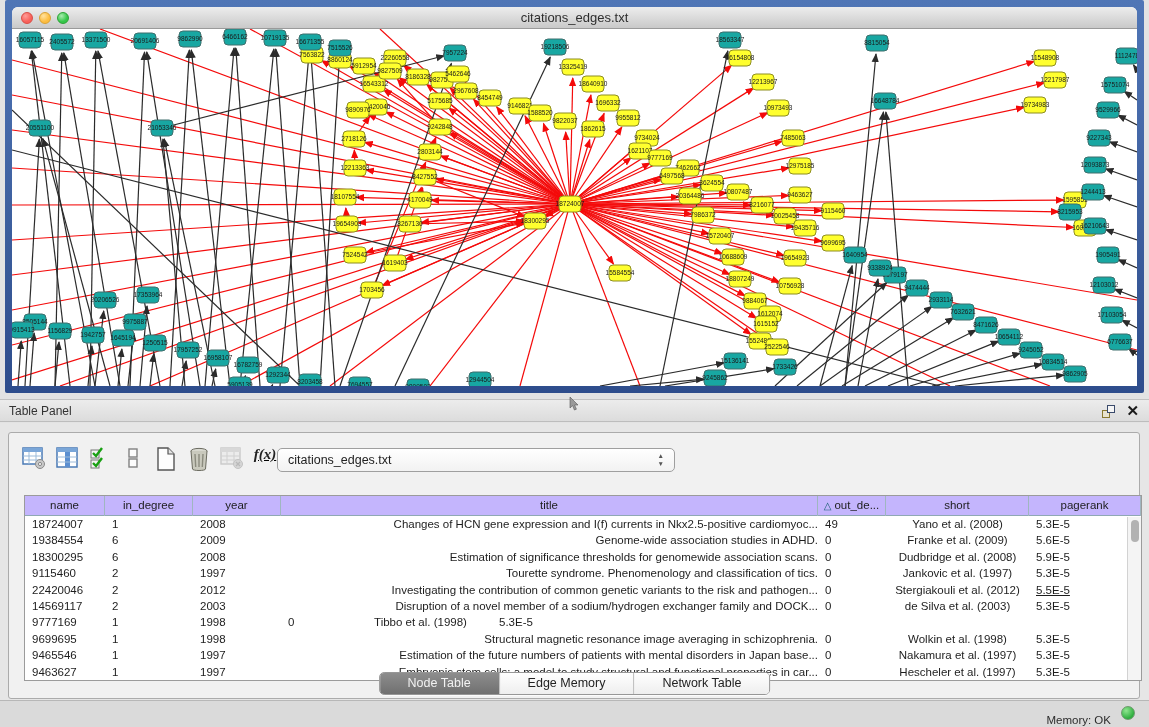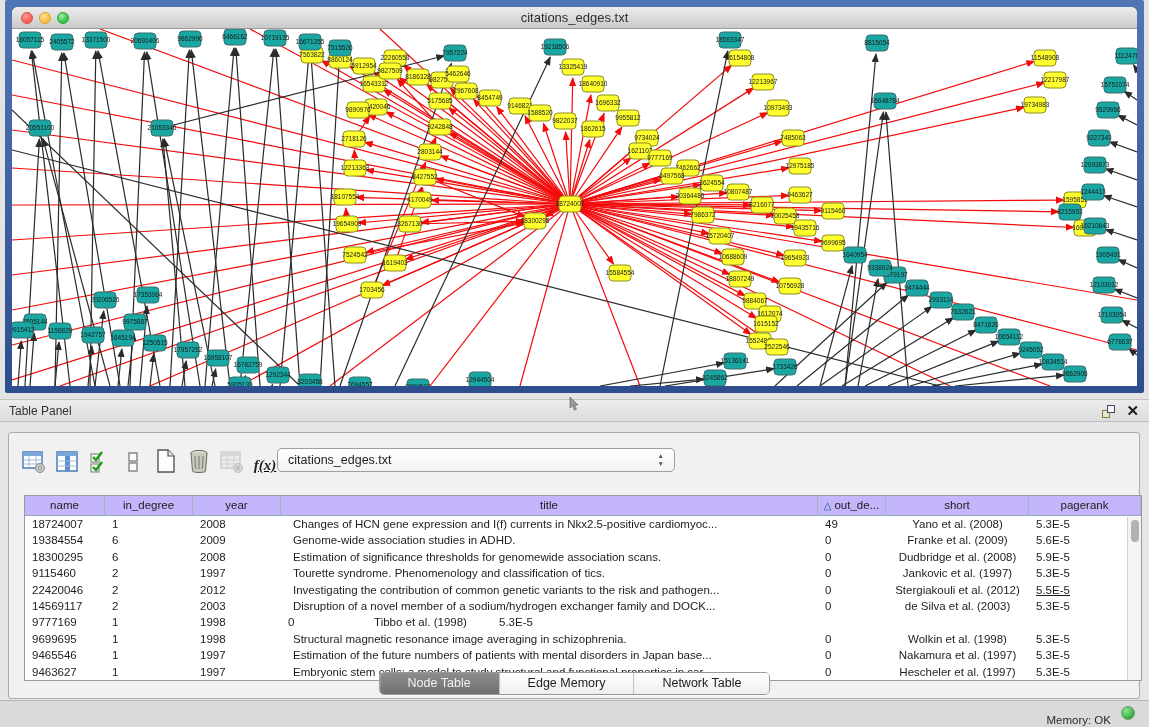--- a/index.html
+++ b/index.html
@@ -53,21 +53,21 @@
   #float-icon .sq2 { position:absolute; right:0; top:0; width:8px; height:8px; border:1.5px solid #3a4a6b; background:#f5f5f5; }
   #close-icon { position:absolute; right:10px; top:2px; font-size:15px; font-weight:bold; color:#1a1a1a; line-height:18px; }
 
   
   #panel-body { position:absolute; left:0; top:423px; width:1149px; height:304px; background:#e6e6e6; }
   #panel-inner {
     position:absolute; left:8px; top:9px; width:1132px; height:267px;
     background:#f1f1f1; border:1px solid #ababab; border-radius:3px;
   }
   #toolbar { position:absolute; left:10px; top:12px; height:30px; display:flex; align-items:center; }
-  .tbtn { width:30px; height:28px; margin-right:3px; display:flex; align-items:flex-end; justify-content:center;text-decoration:underline; }
+  .tbtn { width:30px; height:28px; margin-right:3px; display:flex; align-items:flex-start; justify-content:center;text-decoration:underline; }
   .fx { font-size:15px; font-style:italic; font-family:"Liberation Serif", serif; color:#222; font-weight:bold; }
   #table-combo {
     position:absolute; left:268px; top:15px; width:398px; height:24px;
     background:linear-gradient(#ffffff,#f2f2f2);
     border:1px solid #9f9f9f; border-radius:5px;
     font-size:12.5px; color:#222; line-height:22px; padding-left:10px;
   }
   #combo-arrows { position:absolute; right:10px; top:3px; font-size:6.5px; color:#555; line-height:8px; text-align:center; }
 
   
@@ -81,21 +81,21 @@
     line-height:19px; border-right:1px solid #9fb6c0; overflow:hidden; white-space:nowrap;
     flex:0 0 auto;
   }
   .hcell.flex { flex:1 1 auto; }
   .sort-tri { color:#1d6075; font-size:10px; margin-right:3px; }
   .trow { display:flex; height:16.4px; }
   .tcell {
     font-size:11.5px; color:#1d1d1d; line-height:16px;
     white-space:nowrap; overflow:hidden; flex:0 0 auto; padding-left:7px;
   }
-  .tcell.flex { flex:1 1 auto; }
+  .tcell.flex { flex:1 1 auto;text-align:right; }
   .tcell.center { text-align:center; padding-left:0; }
   #vscroll {
     position:absolute; right:0; top:21px; bottom:0; width:14px;
     background:#f4f4f4; border-left:1px solid #d2d2d2;
   }
   #vthumb { position:absolute; left:2.5px; top:3px; width:8px; height:22px; border-radius:4px; background:#b2b2b2; }
 
   
   #tabbar {
     position:absolute; left:50%; transform:translateX(-50%); top:672px;

